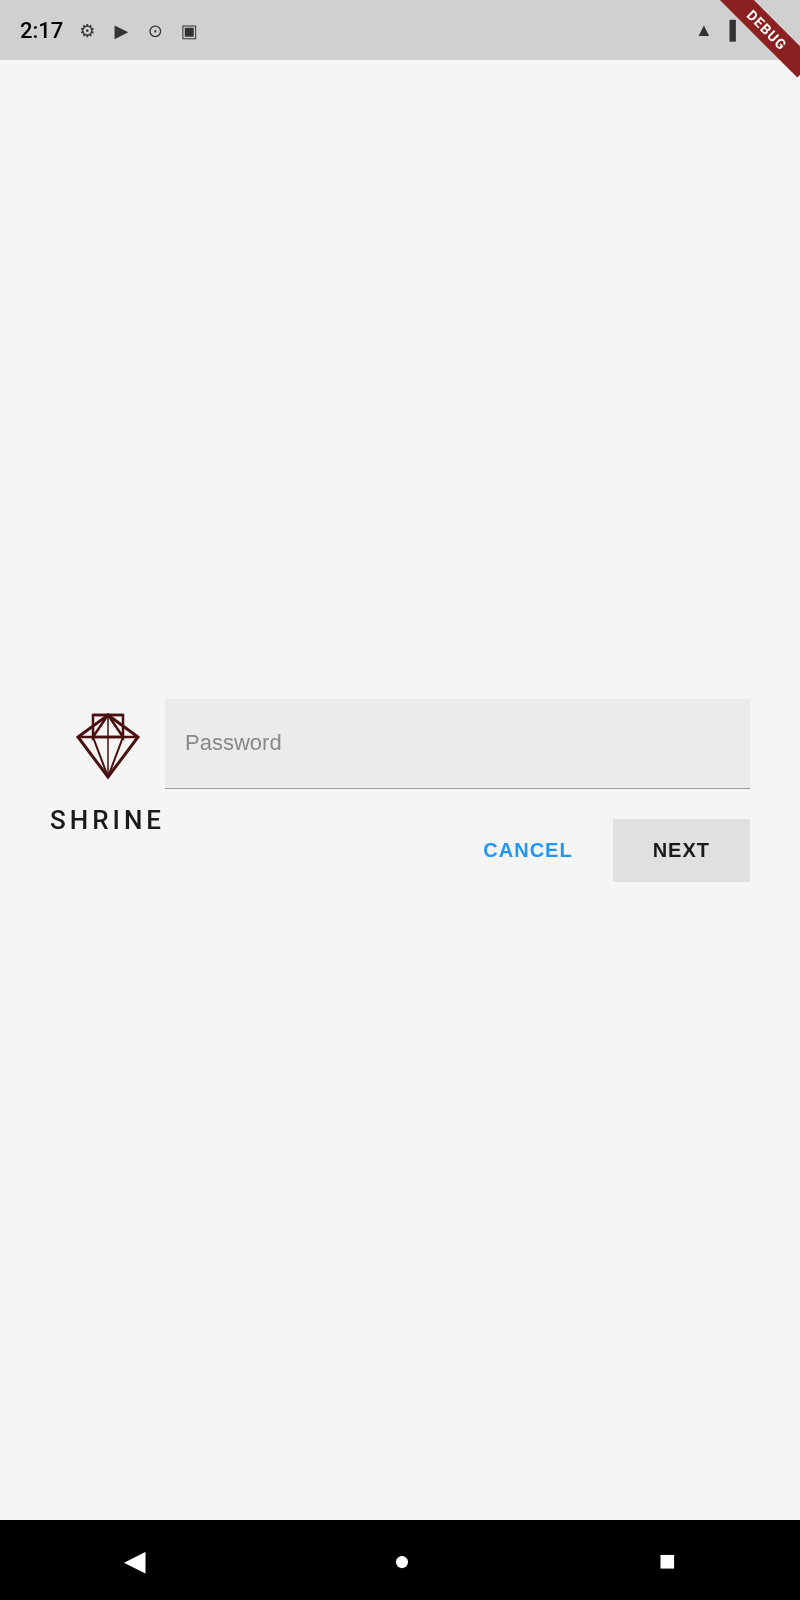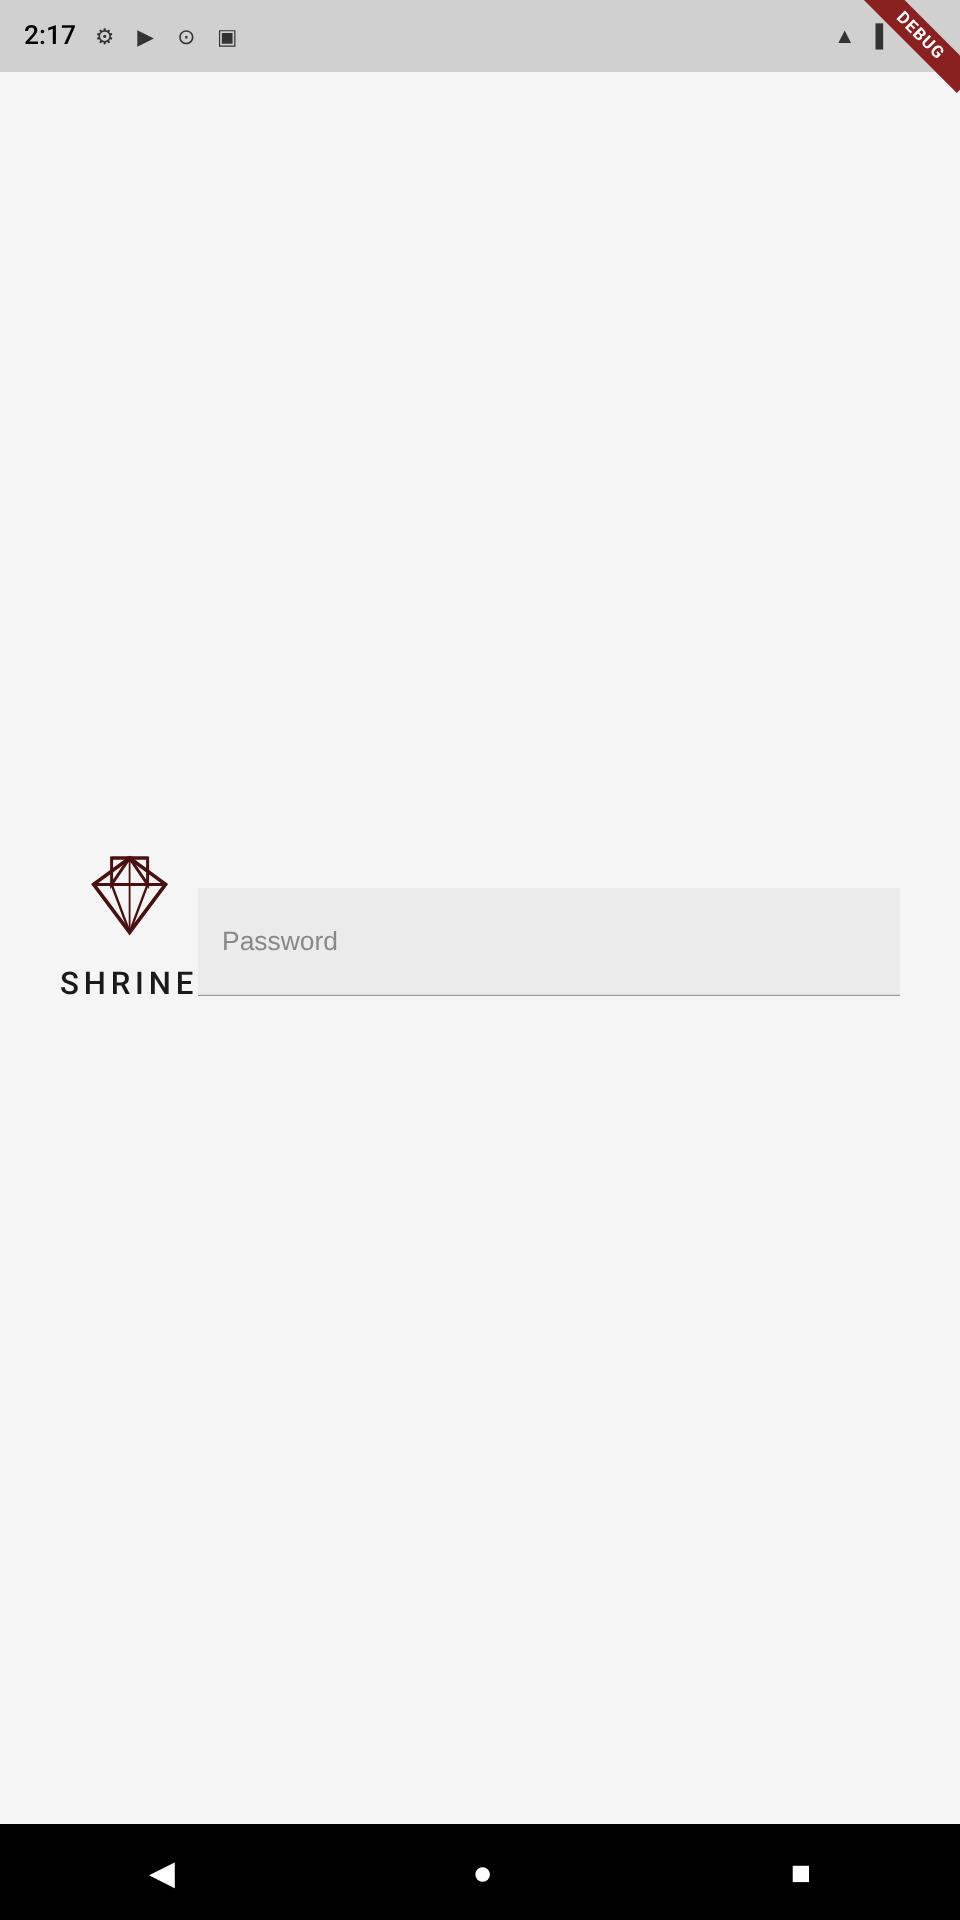--- a/index.html
+++ b/index.html
@@ -245,20 +245,24 @@
       <line x1="25" y1="32" x2="40" y2="72" stroke="#4a1010" stroke-width="2"></line>
       <line x1="55" y1="32" x2="40" y2="72" stroke="#4a1010" stroke-width="2"></line>
       <line x1="40" y1="10" x2="40" y2="72" stroke="#4a1010" stroke-width="1.5"></line>
     </svg>
     <span class="logo-title">SHRINE</span>
   </div>
 
   <div class="form-area">
     <input type="password" class="input-field" placeholder="Password" style="">
 
+    <div class="buttons-row">
+      <button class="cancel-button">CANCEL</button>
+      <button class="next-button">NEXT</button>
+    </div>
   </div>
 
 </div>
 
 <div class="nav-bar">
   <span class="nav-icon">◀</span>
   <span class="nav-icon">●</span>
   <span class="nav-icon">■</span>
 </div>
 

